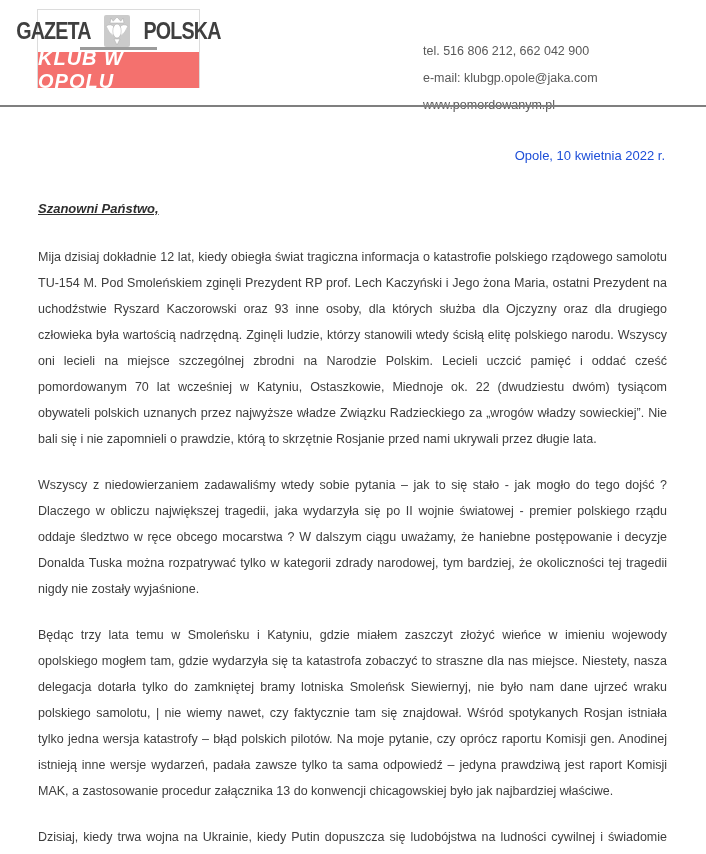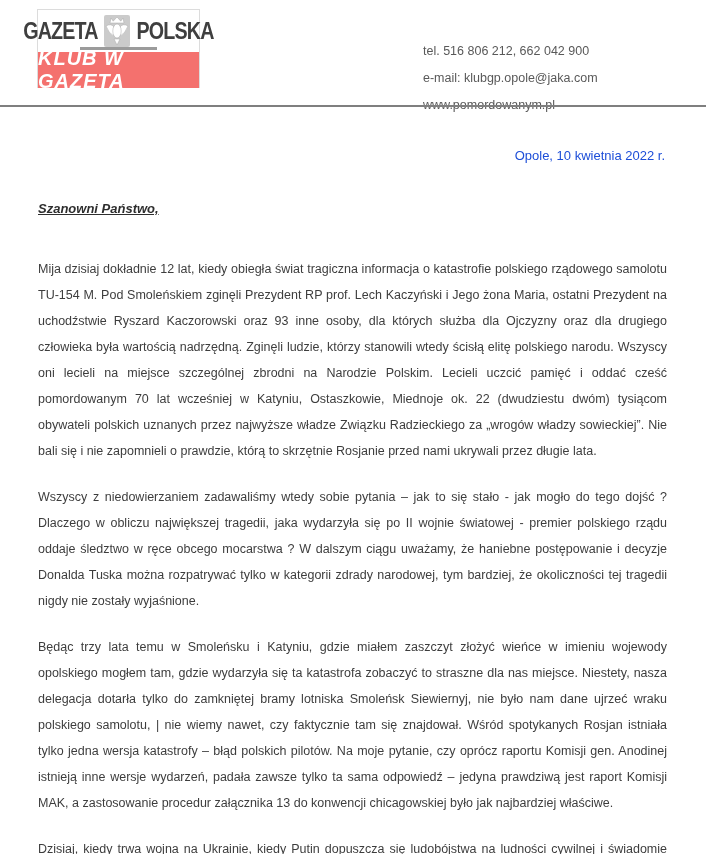--- a/index.html
+++ b/index.html
@@ -21,21 +21,21 @@
     width: 163px; height: 79px;
     border: 1px solid #dcdcdc;
     background: #ffffff;
   }
   .logo-top {
     position: relative;
     height: 42px;
     display: flex;
     align-items: center;
     justify-content: center;
-    gap: 1px;
+    gap: 8px;
     background: #ffffff;
   }
   .logo-title {
     display: inline-block;
     transform: scaleX(0.82);
     font-weight: bold;
     font-size: 24px;
     letter-spacing: -1px;
     color: #3f3f3f;
     line-height: 1;
@@ -97,21 +97,21 @@
     left: 38px; top: 201px;
     width: 629px;
     color: #3d3d3d;
   }
   .salutation {
     font-size: 13px;
     font-weight: bold;
     font-style: italic;
     text-decoration: underline;
     color: #2e2e2e;
-    margin-bottom: 40px;
+    margin-bottom: 28px;
   }
   .letter-body p {
     font-size: 12.5px;
     line-height: 26px;
     text-align: justify;
     margin-bottom: 20px;
     color: #3d3d3d;
   }
 </style>
 </head>
@@ -128,21 +128,21 @@
           <path d="M7 4 l2.2 3.2 L13 3 l3.8 4.2 L19 4 l1 5 H6 z" fill="#ffffff" stroke="#a8a8a8" stroke-width="0.5"></path>
           <path d="M2 12 Q7 9 10 13 L10 22 Q5 20 2 12 z" fill="#ffffff" stroke="#a8a8a8" stroke-width="0.5"></path>
           <path d="M24 12 Q19 9 16 13 L16 22 Q21 20 24 12 z" fill="#ffffff" stroke="#a8a8a8" stroke-width="0.5"></path>
           <ellipse cx="13" cy="17" rx="4.2" ry="7" fill="#ffffff" stroke="#a8a8a8" stroke-width="0.5"></ellipse>
           <path d="M10 25 h6 l-3 6 z" fill="#ffffff" stroke="#a8a8a8" stroke-width="0.5"></path>
         </svg>
       </span>
       <span class="logo-title">POLSKA</span>
       <span class="logo-underline"></span>
     </div>
-    <div class="logo-band">KLUB W GAZETA</div>
+    <div class="logo-band">KLUB W OPOLU</div>
   </div>
 
   <div class="contact">
     <div>tel. 516 806 212, 662 042 900</div>
     <div>e-mail: klubgp.opole@jaka.com</div>
     <div>www.pomordowanym.pl</div>
   </div>
 
   <div class="rule"></div>
 

